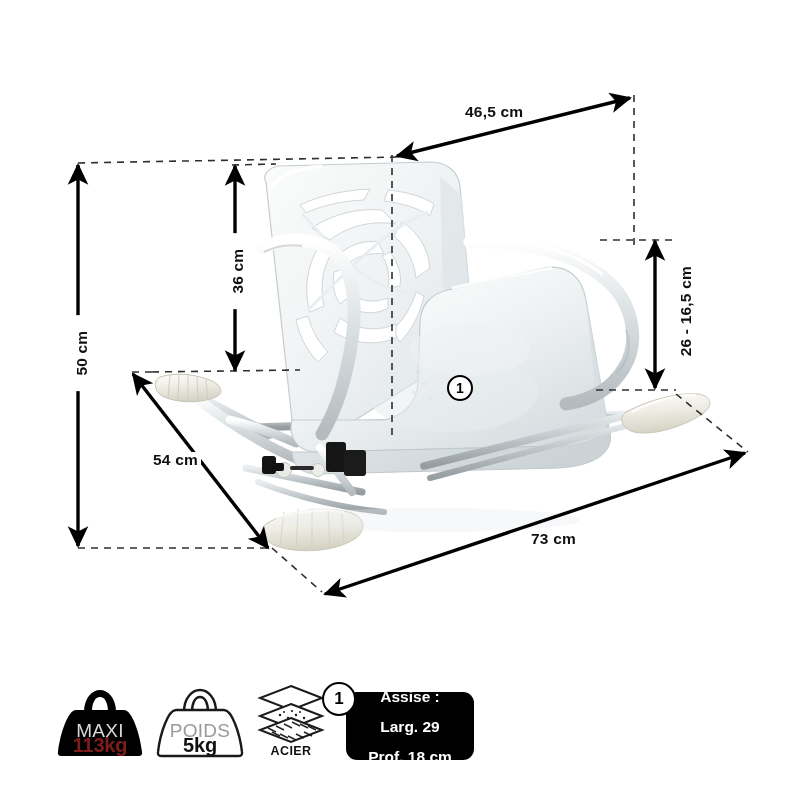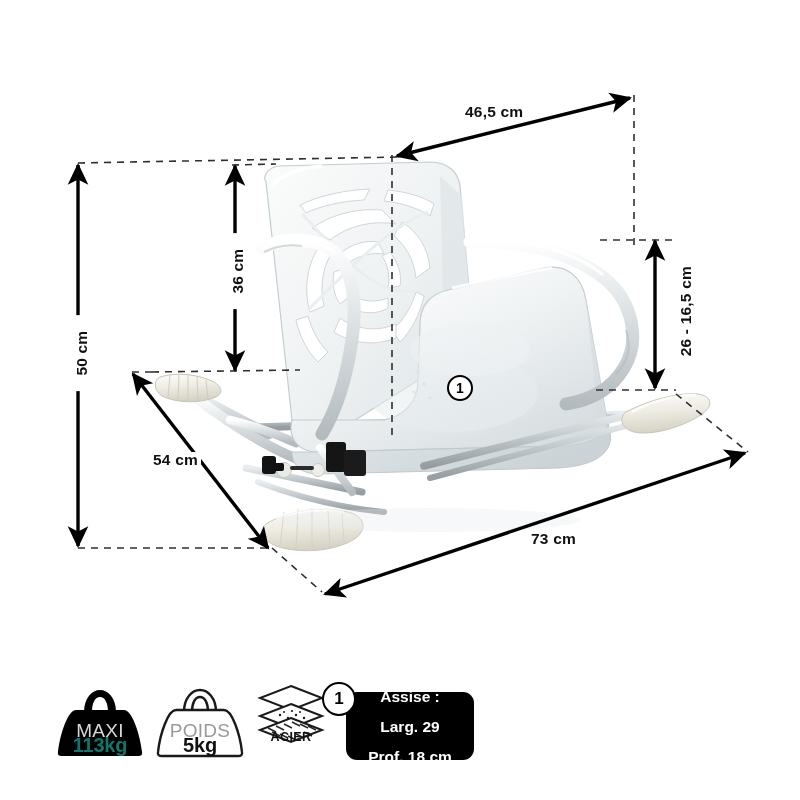--- a/index.html
+++ b/index.html
@@ -38,21 +38,21 @@
 
   .weight-cap{
     position:absolute;width:100%;text-align:center;
     font-size:19px;font-weight:400;letter-spacing:.3px;
   }
   .weight-val{
     position:absolute;width:100%;text-align:center;
     font-size:20px;font-weight:700;letter-spacing:-.2px;
   }
   .cap-light{color:#d8d8d8;}
-  .val-light{color:#0f766e;}
+  .val-light{color:#7f1d1d;}
   .cap-dark{color:#9a9a9a;}
   .val-dark{color:#111111;}
 
   .acier-txt{
     position:absolute;width:100%;text-align:center;
     font-size:12.5px;font-weight:700;letter-spacing:.4px;color:#111;
   }
 
   .callout-box{
     position:absolute;
@@ -389,21 +389,21 @@
           <path d="M46,40 L54,44"></path>
             <path d="M54,42 L62,46"></path>
             <path d="M62,44 L70,48"></path>
           <path d="M26,50 L34,54"></path>
             <path d="M34,52 L42,56"></path>
             <path d="M42,54 L50,58"></path>
           <path d="M50,52 L58,56"></path>
             <path d="M58,50 L66,54"></path>
         </g>
       </svg>
-      <div class="acier-txt" style="top:48px;text-align:center;">ACIER</div>
+      <div class="acier-txt" style="top:62px;text-align:center;">ACIER</div>
     </div>
 
     <div class="ic" style="left:316px;top:12px;width:160px;height:84px;">
       <div class="callout-box" style="left:30px;top:12px;width:128px;height:68px;">
         <span>Assise :</span>
         <span>Larg. 29</span>
         <span>Prof. 18 cm</span>
       </div>
       <div class="badge-circle" style="left:6px;top:2px;width:34px;height:34px;">1</div>
     </div>

